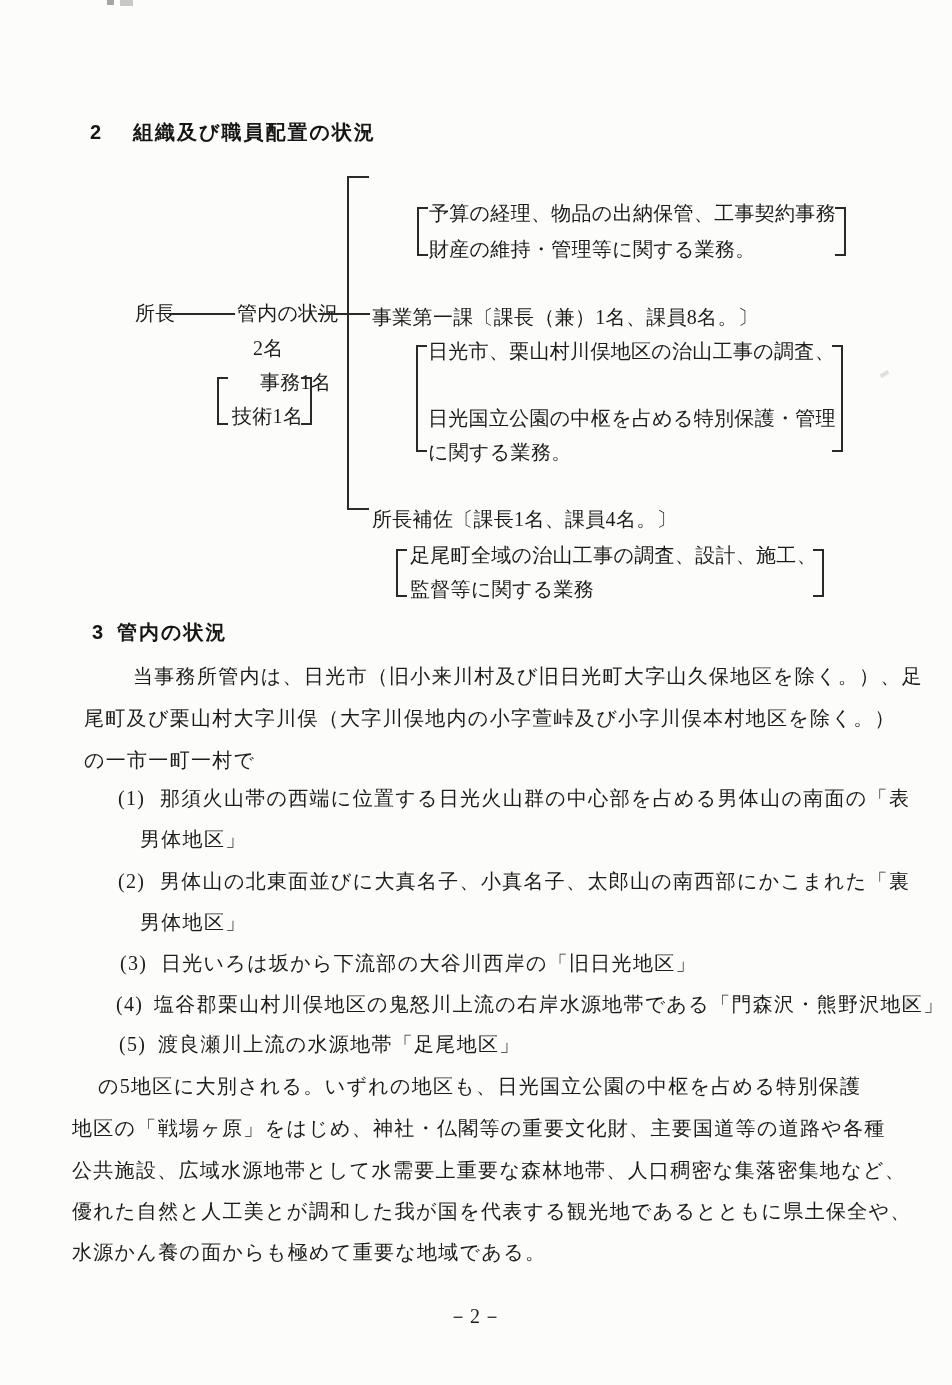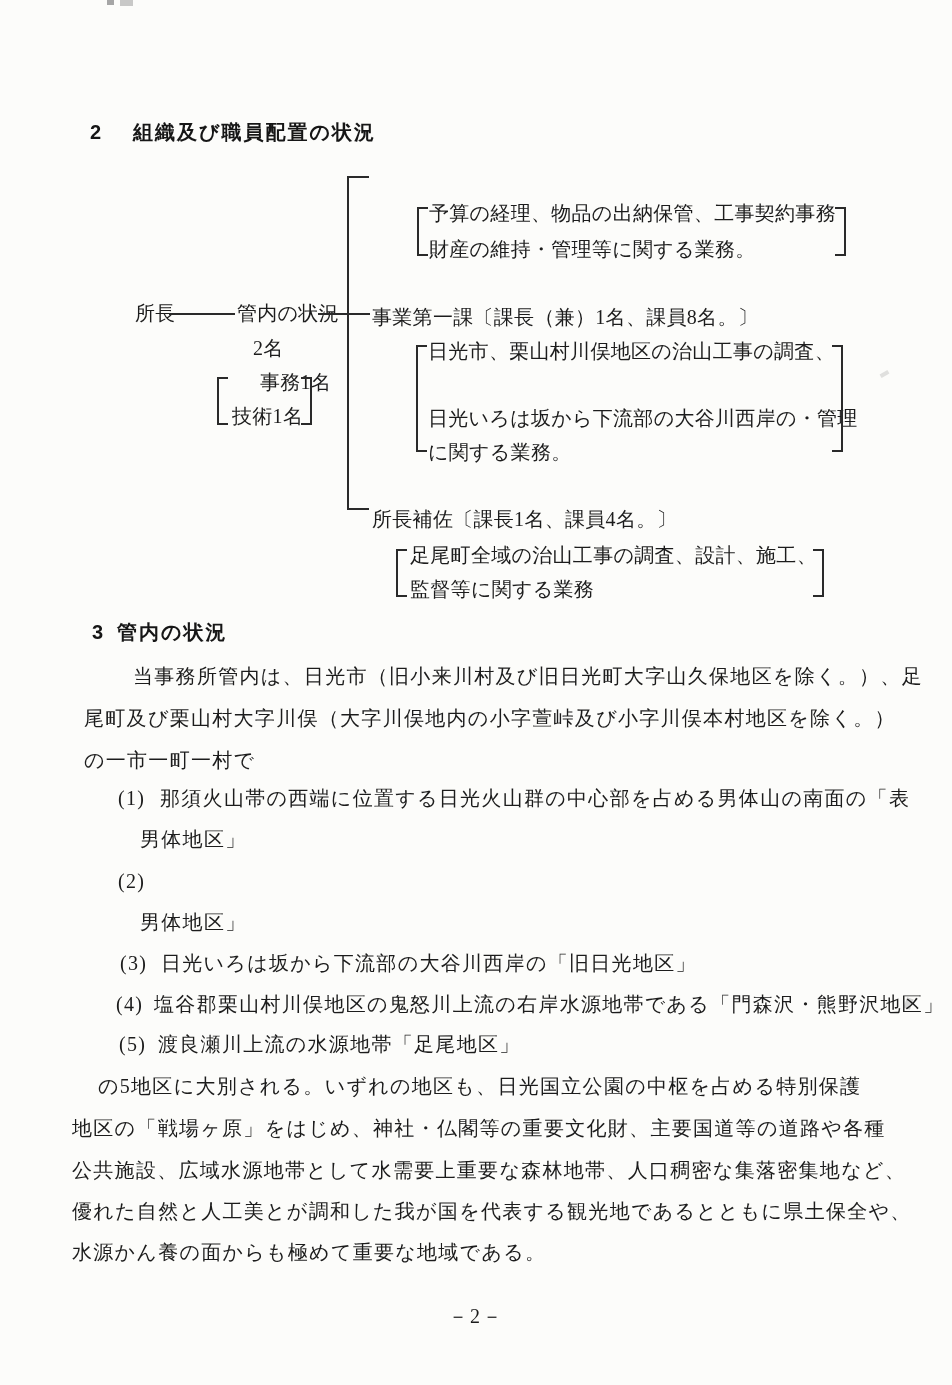--- a/index.html
+++ b/index.html
@@ -73,21 +73,21 @@
   <div class="rbr" style="left:301px; top:377px; height:44px;"></div>
 
   <div class="lbr" style="left:417px; top:207px; height:45px;"></div>
   <span class="t" style="left:429px; top:201px;">予算の経理、物品の出納保管、工事契約事務</span>
   <span class="t" style="left:429px; top:237px;">財産の維持・管理等に関する業務。</span>
   <div class="rbr" style="left:835px; top:207px; height:45px;"></div>
 
   <span class="t" style="left:372px; top:305px;">事業第一課〔課長（兼）1名、課員8名。〕</span>
   <div class="lbr" style="left:416px; top:345px; height:103px;"></div>
   <span class="t" style="left:428px; top:339px;">日光市、栗山村川俣地区の治山工事の調査、</span>
-  <span class="t" style="left:428px; top:406px;">日光いろは坂から下流部の大谷川西岸の・管理</span>
+  <span class="t" style="left:428px; top:406px;">日光国立公園の中枢を占める特別保護・管理</span>
   <span class="t" style="left:428px; top:440px;text-align:right;">に関する業務。</span>
   <div class="rbr" style="left:832px; top:345px; height:103px;"></div>
 
   <span class="t" style="left:372px; top:507px;">所長補佐〔課長1名、課員4名。〕</span>
   <div class="lbr" style="left:396px; top:549px; height:44px;"></div>
   <span class="t" style="left:410px; top:543px;">足尾町全域の治山工事の調査、設計、施工、</span>
   <span class="t" style="left:410px; top:577px;">監督等に関する業務</span>
   <div class="rbr" style="left:813px; top:549px; height:44px;"></div>
 
   <span class="t h" style="left:92px; top:620px;">3</span>
@@ -95,20 +95,21 @@
 
   <span class="t body-t" style="left:133px; top:664px;">当事務所管内は、日光市（旧小来川村及び旧日光町大字山久保地区を除く。）、足</span>
   <span class="t body-t" style="left:84px; top:706px;">尾町及び栗山村大字川俣（大字川俣地内の小字萱峠及び小字川俣本村地区を除く。）</span>
   <span class="t body-t" style="left:84px; top:748px;">の一市一町一村で</span>
 
   <span class="t body-t" style="left:118px; top:786px;">(1)</span>
   <span class="t body-t" style="left:160px; top:786px;">那須火山帯の西端に位置する日光火山群の中心部を占める男体山の南面の「表</span>
   <span class="t body-t" style="left:140px; top:827px;">男体地区」</span>
 
   <span class="t body-t" style="left:118px; top:869px;">(2)</span>
+  <span class="t body-t" style="left:160px; top:869px;">男体山の北東面並びに大真名子、小真名子、太郎山の南西部にかこまれた「裏</span>
   <span class="t body-t" style="left:140px; top:910px;">男体地区」</span>
 
   <span class="t body-t" style="left:120px; top:951px;">(3)</span>
   <span class="t body-t" style="left:161px; top:951px;">日光いろは坂から下流部の大谷川西岸の「旧日光地区」</span>
 
   <span class="t body-t" style="left:116px; top:992px;">(4)</span>
   <span class="t body-t" style="left:154px; top:992px;">塩谷郡栗山村川俣地区の鬼怒川上流の右岸水源地帯である「門森沢・熊野沢地区」</span>
 
   <span class="t body-t" style="left:119px; top:1032px;">(5)</span>
   <span class="t body-t" style="left:158px; top:1032px;">渡良瀬川上流の水源地帯「足尾地区」</span>

